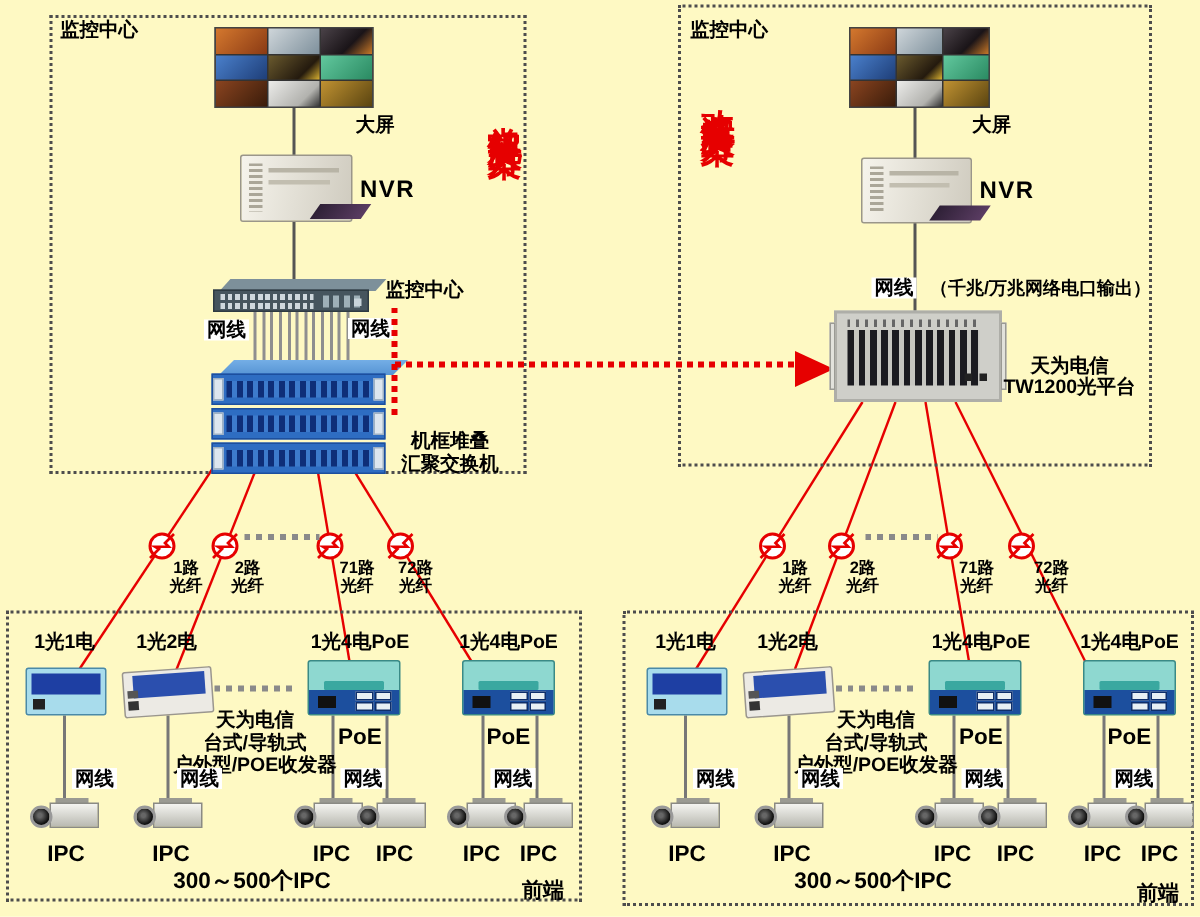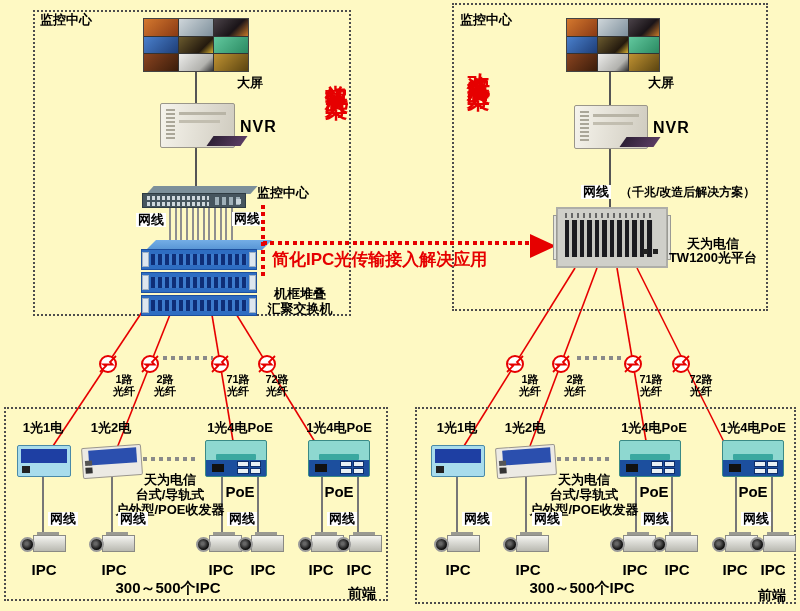--- a/index.html
+++ b/index.html
@@ -273,21 +273,20 @@
       </span>
   </div>
   <span class="lbl c" style="left:300px;top:287px">机框堆叠</span>
   <span class="lbl c" style="left:300px;top:302px">汇聚交换机</span>
 
   <span class="v-red" style="left:322px;top:66px">常规解决方案</span>
 
   <div class="dots-red-v" style="left:261px;top:205px;height:74px"></div>
   <div class="dots-red-h" style="left:263px;top:241px;width:268px"></div>
   <div class="arrow-head" style="left:530px;top:234px"></div>
-  <span class="lbl red" style="left:272px;top:251px;font-size:17px">简化IPC光传输接入解决应用</span>
 
   <span class="lbl" style="left:460px;top:13px">监控中心</span>
 
   <div class="vwall" style="left:566px;top:18px;width:94px;height:54px">
     <i class="vw1"></i>
       <i class="vw2"></i>
       <i class="vw3"></i>
       <i class="vw4"></i>
       <i class="vw5"></i>
       <i class="vw6"></i>
@@ -299,21 +298,21 @@
 
   <div class="nvr" style="left:574px;top:105px;width:74px;height:44px">
     <i class="vent"></i>
       <i class="face"></i>
       <i class="face2"></i>
       <i class="tray"></i>
   </div>
   <span class="lbl nvr-lbl" style="left:653px;top:119px">NVR</span>
 
   <span class="lbl bgw" style="left:581px;top:185px">网线</span>
-  <span class="lbl" style="left:620px;top:186px;font-size:12px">（千兆/改造后解决方案）</span>
+  <span class="lbl" style="left:620px;top:186px;font-size:12px">（千兆/万兆网络电口输出）</span>
 
   <div class="platform" style="left:556px;top:207px;width:112px;height:61px">
     <i class="ptop"></i>
       <i class="pslots"></i>
       <i class="pd1"></i>
       <i class="pd2"></i>
       <i class="flange l"></i>
       <i class="flange r"></i>
   </div>
   <span class="lbl c" style="left:713px;top:237px">天为电信</span>

